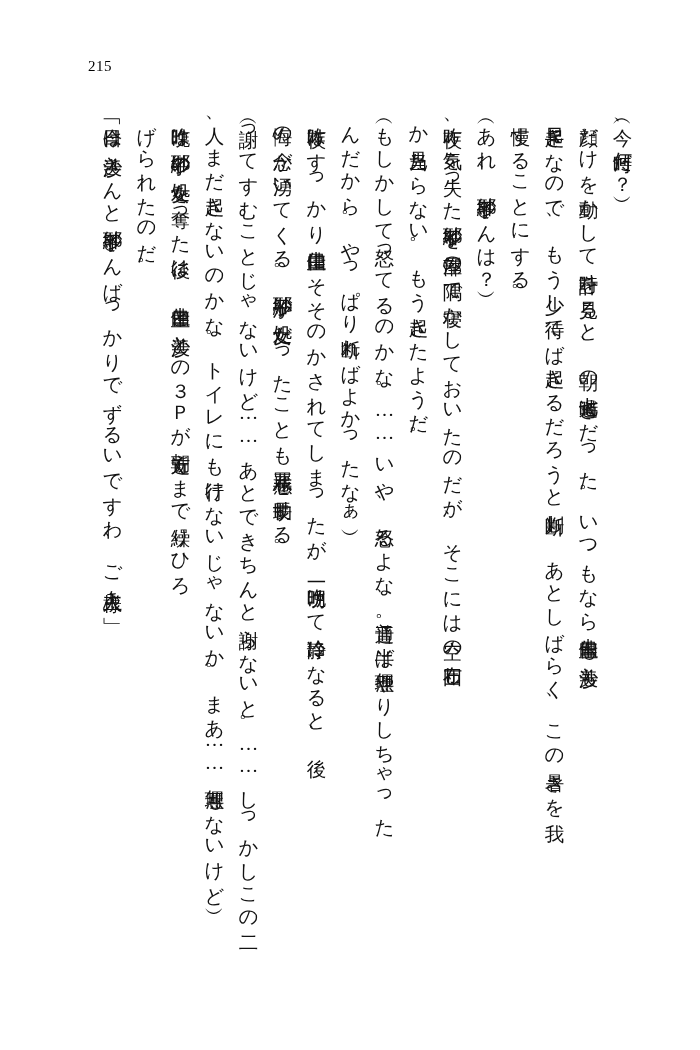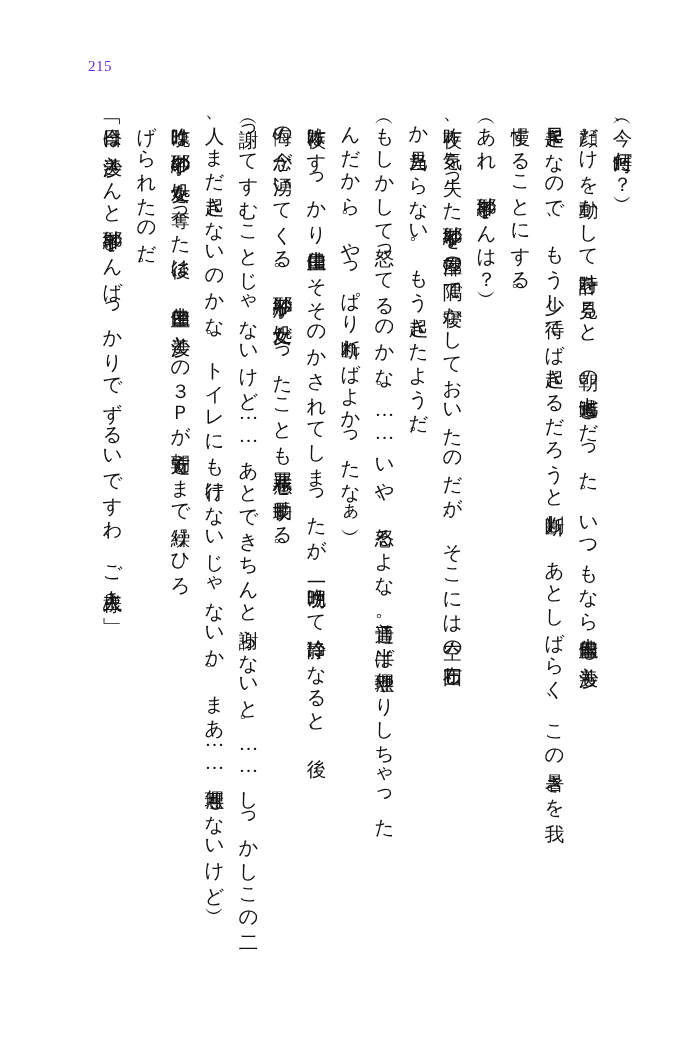--- a/index.html
+++ b/index.html
@@ -24,21 +24,21 @@
     height: 1050px;
     box-sizing: border-box;
   }
 
   .page-number {
     position: absolute;
     left: 88px;
     top: 58px;
     font-size: 15px;
     letter-spacing: 0.5px;
-    color: #6d28d9;
+    color: #000000;
     font-family: "Liberation Serif", "DejaVu Serif", serif;
   }
 
   
   .text-body {
     position: absolute;
     top: 112px;
     left: 72px;
     width: 560px;
     height: 860px;

